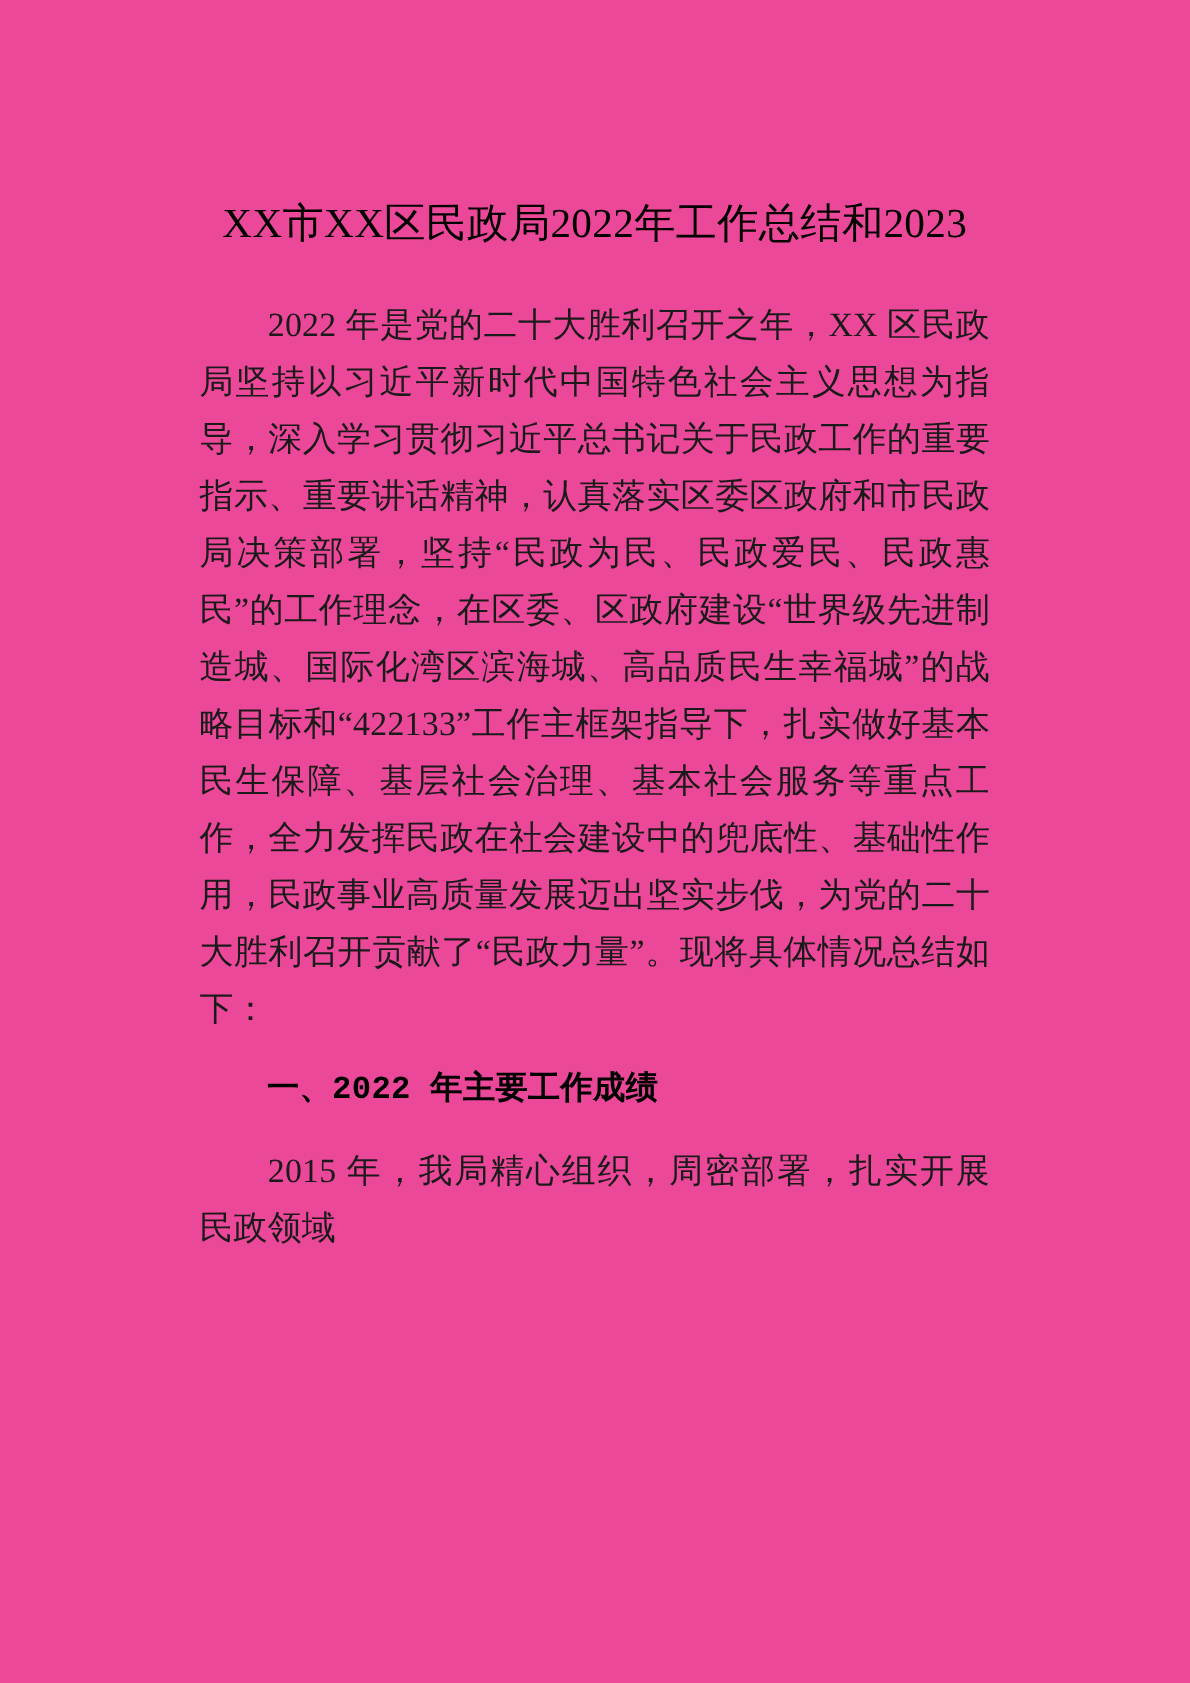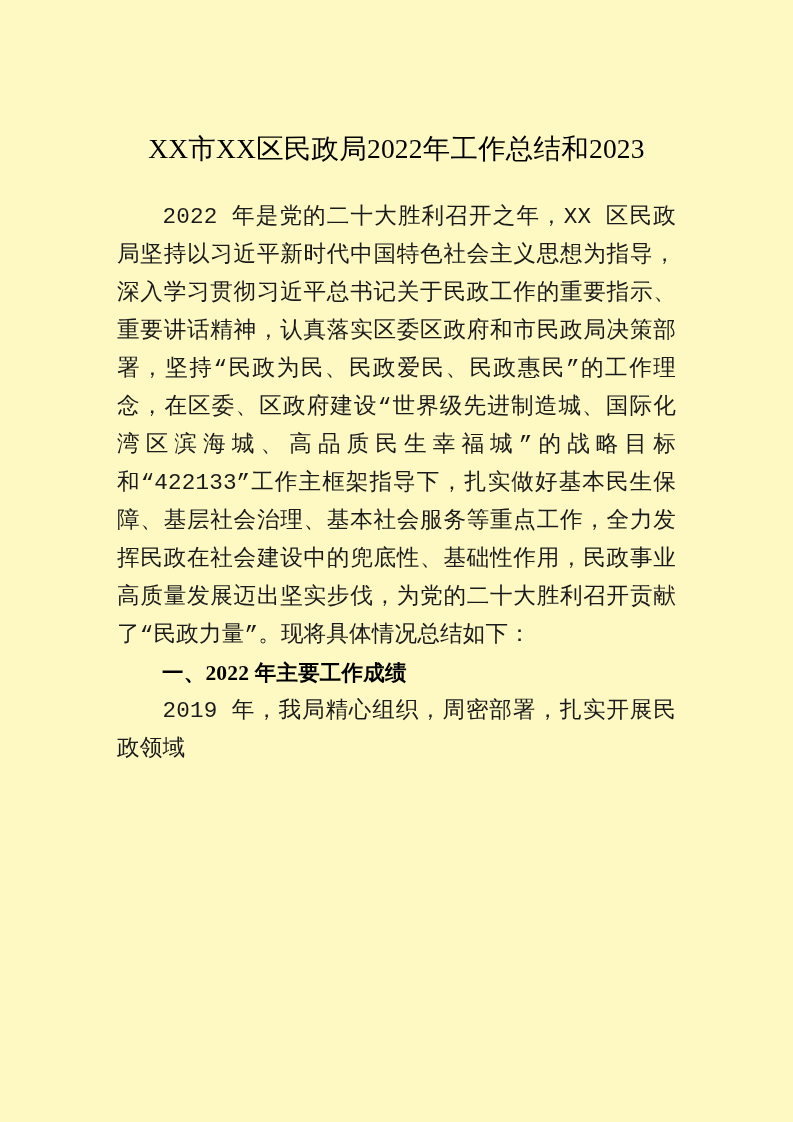--- a/index.html
+++ b/index.html
@@ -5,21 +5,21 @@
   html, body {
     margin: 0;
     padding: 0;
     background: #ffffff;
   }
 
   .page {
     position: relative;
     width: 793px;
     height: 1122px;
-    background: #fef9c3;
+    background: #ec4899;
     margin: 0 auto;
     overflow: hidden;
     box-sizing: border-box;
   }
 
   .content {
     position: absolute;
     left: 117px;
     top: 126px;
     width: 559px;
@@ -30,55 +30,55 @@
     font-size: 27.5px;
     line-height: 46px;
     text-align: center;
     color: #000000;
     letter-spacing: 0.2px;
     margin: 0 0 26px 0;
     font-weight: 400;
   }
 
   .body-par {
-    font-family: Liberation Mono, monospace;
+    font-family: Liberation Serif, serif;
     font-size: 22.6px;
     line-height: 38px;
     color: #1a1a1a;
     text-align: justify;
     text-align-last: left;
     text-justify: inter-character;
-    margin: 0;
+    margin: 16px;
     text-indent: 45.5px;
     letter-spacing: 0.15px;
     -webkit-font-smoothing: antialiased;
   }
 
   .section-heading {
-    font-family: Liberation Serif, serif;
+    font-family: Liberation Mono, monospace;
     font-size: 21.5px;
     line-height: 38px;
     font-weight: 700;
     color: #000000;
-    margin: 0;
+    margin: 16px;
     text-indent: 45px;
     letter-spacing: 0.2px;
   }
 </style>
 </head>
 <body>
 
 <div class="page">
   <div class="content">
 
     <h1 class="doc-title">
       <span>XX市XX区民政局2022年工作总结和2023</span><br>
     </h1>
 
     <p class="body-par">2022 年是党的二十大胜利召开之年，XX 区民政局坚持以习近平新时代中国特色社会主义思想为指导，深入学习贯彻习近平总书记关于民政工作的重要指示、重要讲话精神，认真落实区委区政府和市民政局决策部署，坚持“民政为民、民政爱民、民政惠民”的工作理念，在区委、区政府建设“世界级先进制造城、国际化湾区滨海城、高品质民生幸福城”的战略目标和“422133”工作主框架指导下，扎实做好基本民生保障、基层社会治理、基本社会服务等重点工作，全力发挥民政在社会建设中的兜底性、基础性作用，民政事业高质量发展迈出坚实步伐，为党的二十大胜利召开贡献了“民政力量”。现将具体情况总结如下：</p>
 
     <p class="section-heading">一、2022 年主要工作成绩</p>
 
 
-    <p class="body-par">2019 年，我局精心组织，周密部署，扎实开展民政领域</p>
+    <p class="body-par">2015 年，我局精心组织，周密部署，扎实开展民政领域</p>
 
   </div>
 </div>
 
 </body></html>

